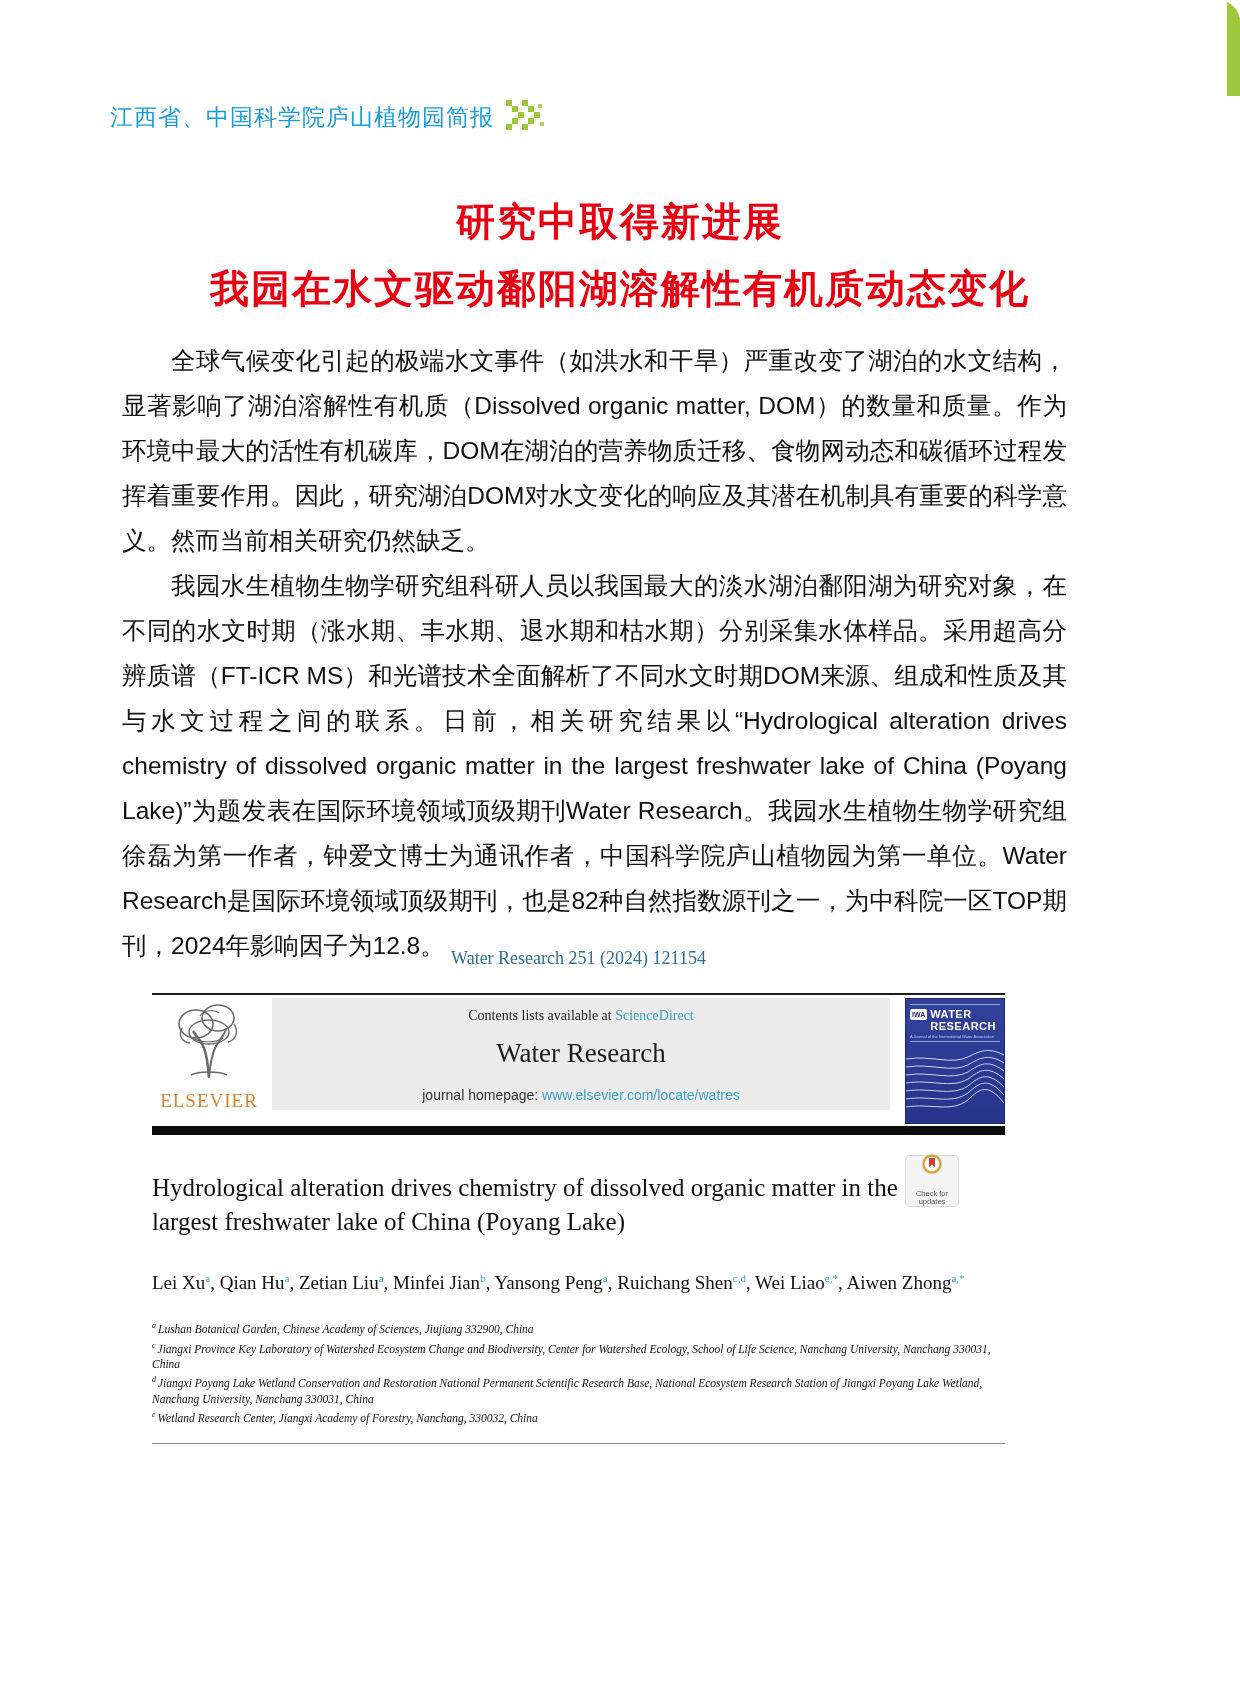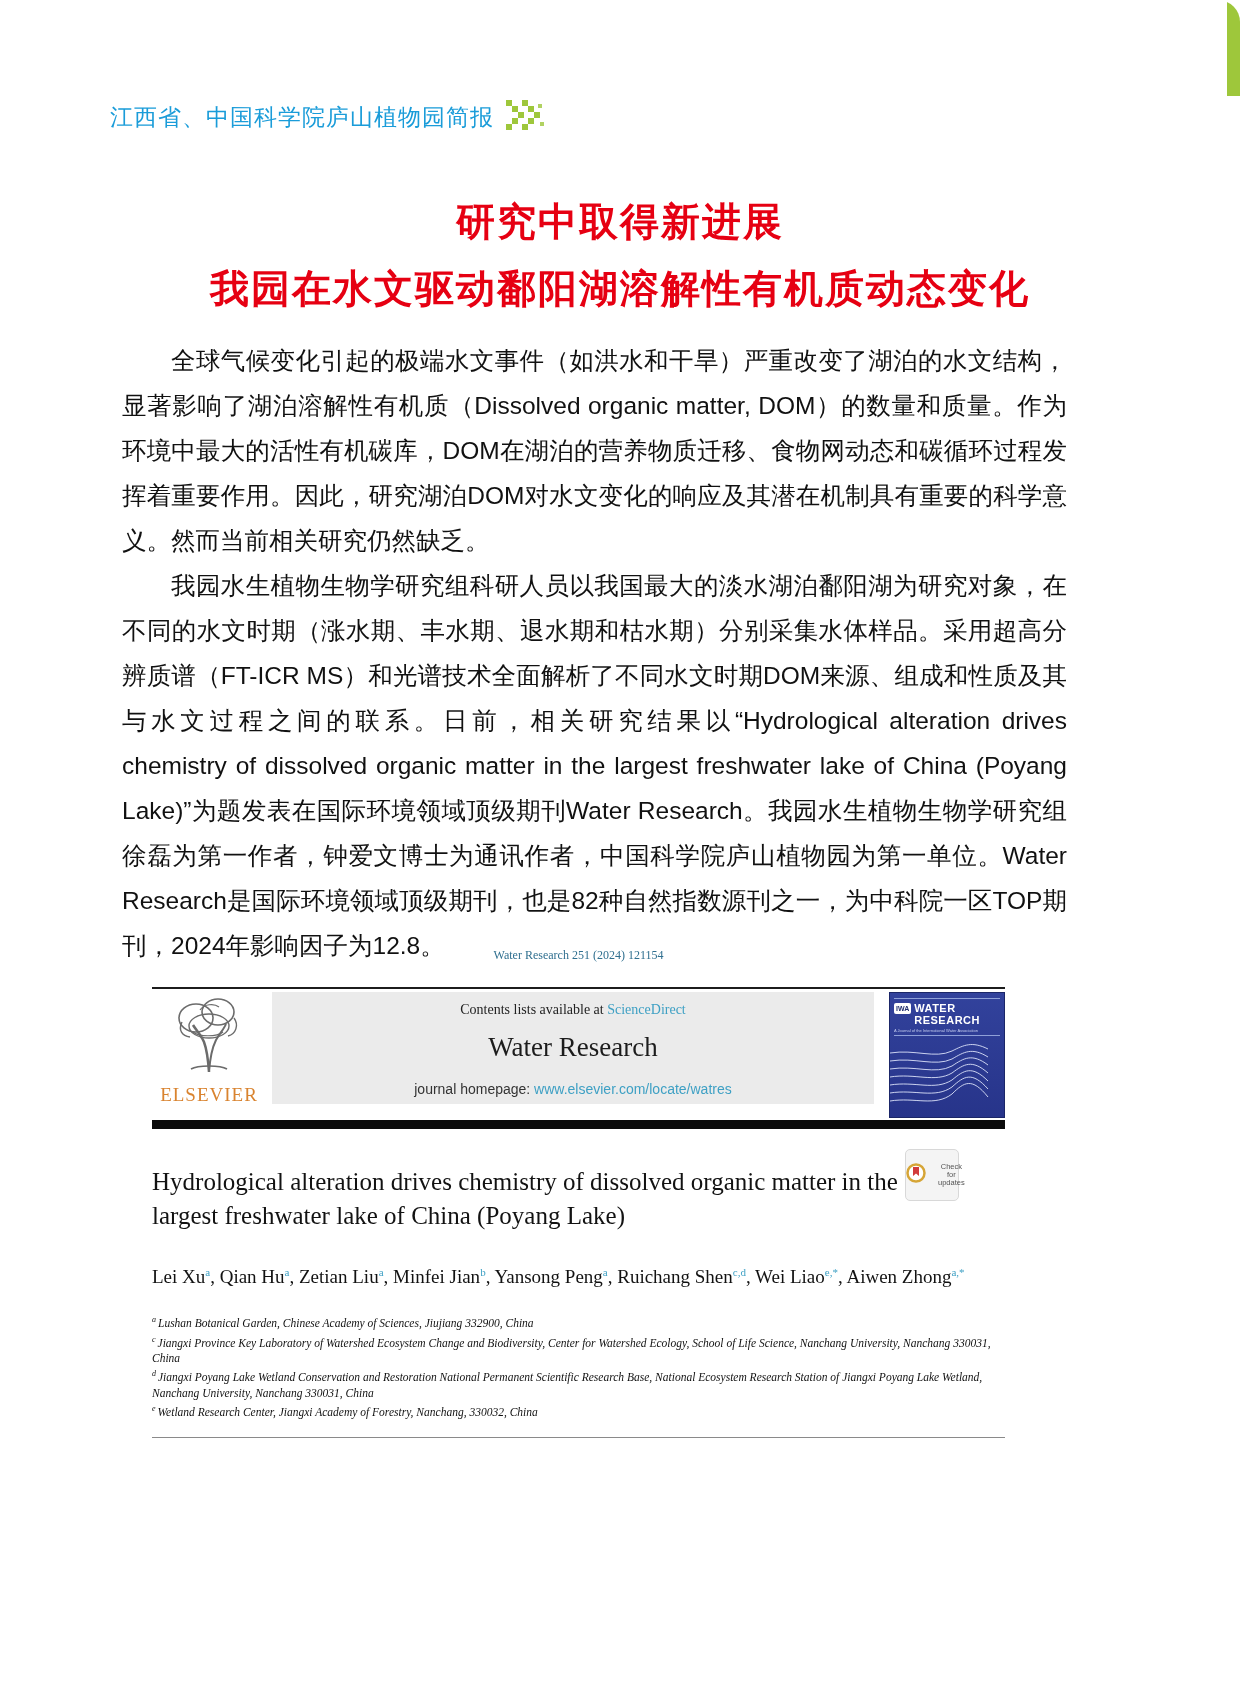--- a/index.html
+++ b/index.html
@@ -27,21 +27,21 @@
   
   .body-text {
     position:absolute; top:338px; left:122px; width:945px;
     font-size:24.5px; line-height:45px; color:#111; text-align:justify;
   }
   .body-text p { margin:0; text-indent:2em; }
 
   
   .paper { position:absolute; top:948px; left:152px; width:853px; }
   .citation {
-    text-align:center; color:#2f6f8f; font-size:12px; margin-bottom:24px;
+    text-align:center; color:#2f6f8f; font-size:18px; margin-bottom:24px;
     font-family:"Liberation Serif","DejaVu Serif",serif;
   }
   .journal-header { display:flex; border-top:2px solid #1c1c1c; padding-top:3px; position:relative; height:128px; }
   .elsevier-col { width:114px; display:flex; flex-direction:column; align-items:center; justify-content:flex-start; }
   .elsevier-name {
     font-family:"Liberation Serif","DejaVu Serif",serif;
     color:#d9832f; font-size:19px; letter-spacing:1px; margin-top:2px;
   }
   .gray-box {
     flex:1; background:#ebebeb; margin-left:6px; height:112px;
@@ -49,41 +49,41 @@
   }
   .contents-line { font-size:14px; color:#222; font-family:"Liberation Serif","DejaVu Serif",serif; }
   .link-blue { color:#3ea0c4; text-decoration:none; }
   .journal-name {
     font-family:"Liberation Serif","DejaVu Serif",serif;
     font-size:27px; color:#1c1c1c; margin-top:14px;
   }
   .homepage-line { font-size:14px; color:#333; margin-top:18px; }
 
   .cover {
-    width:116px; height:126px; margin-left:15px; box-sizing:border-box;
+    width:100px; height:126px; margin-left:15px; box-sizing:border-box;
     background:linear-gradient(#32429c,#27348a); border:1px solid #1b2668;
     padding:5px 4px 0 4px; position:relative; overflow:hidden;
   }
   .cover-topline { border-top:1px solid #8fa0d8; margin-bottom:3px; }
   .cover-head { display:flex; align-items:flex-start; gap:3px; }
   .iwa-box {
     background:#ffffff; color:#1f2d6e; font-weight:bold; font-size:7px;
     padding:2px 2px; border-radius:2px; line-height:7px; margin-top:1px;
   }
   .cover-title { color:#ffffff; font-weight:bold; font-size:11px; line-height:12px; letter-spacing:0.5px; }
   .cover-subtitle { color:#c3cbee; font-size:4px; margin-top:2px; border-bottom:1px solid #8fa0d8; padding-bottom:2px; }
   .cover-waves { position:absolute; left:0; right:0; bottom:0; }
 
   .black-bar { height:9px; background:#0b0b0b; margin-top:0px; }
 
   .article-head { position:relative; padding-top:36px; }
   .badge {
     position:absolute; top:20px; right:46px; width:52px; height:50px;
     background:#f4f4f4; border:1px solid #d8d8d8; border-radius:5px;
-    display:flex; align-items:center; justify-content:space-between; gap:12px;
+    display:flex; flex-direction:column; align-items:center; justify-content:flex-end; gap:12px;
     cursor:pointer;
   }
   .badge-text { font-size:7.5px; color:#555; line-height:8px; text-align:center; }
 
   .paper-title {
     font-family:"Liberation Serif","DejaVu Serif",serif; font-weight:normal;
     font-size:25px; line-height:34px; color:#121212; margin:0; max-width:790px;
   }
   .authors {
     margin-top:24px; font-family:"Liberation Serif","DejaVu Serif",serif;

